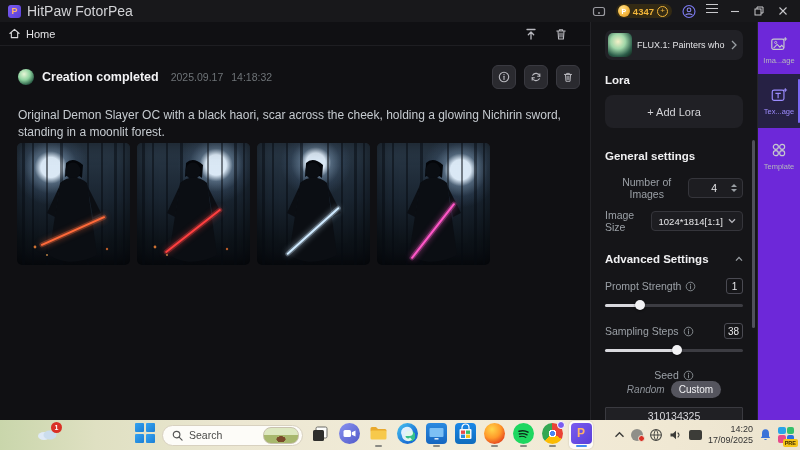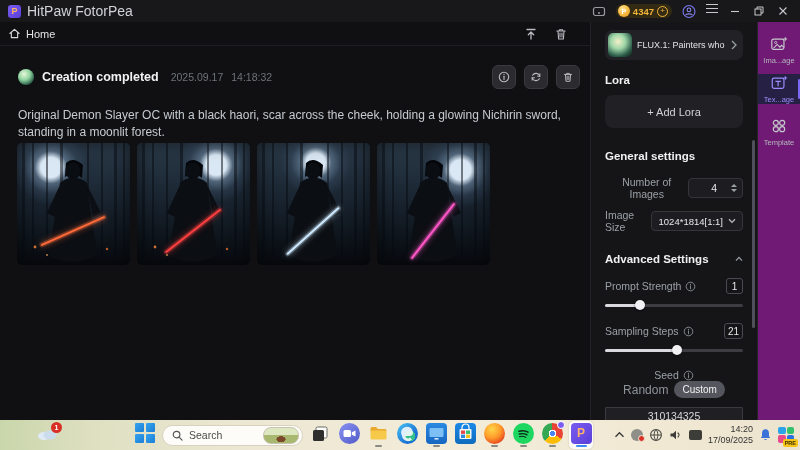--- a/index.html
+++ b/index.html
@@ -79,41 +79,41 @@
   .row-ss{margin-top:13px;}
   .valbox{min-width:17px;height:16px;border:1px solid #4a4a52;border-radius:3px;font-size:10px;color:#e8e8ea;
     display:flex;align-items:center;justify-content:center;padding:0 3px;cursor:text;}
   .slider{position:relative;height:10px;margin-top:6px;cursor:pointer;}
   .strack{position:absolute;left:0;right:0;top:4px;height:3px;border-radius:2px;background:#3c3c42;}
   .sfill{position:absolute;left:0;top:4px;height:3px;border-radius:2px;background:#d9d9de;}
   .sthumb{position:absolute;top:0;width:10px;height:10px;border-radius:50%;background:#f2f2f4;
     box-shadow:0 1px 2px rgba(0,0,0,.5);}
   .row-seed{margin-top:14px;flex-direction:column;}
   .seedright{display:flex;align-items:center;gap:6px;}
-  .randomlbl{font-size:12px;color:#8e939a;cursor:pointer;}
+  .randomlbl{font-size:10px;color:#8e939a;cursor:pointer;font-style:italic;}
   .custompill{height:17px;padding:0 8px;border-radius:9px;background:#55555e;font-size:10px;color:#f2f2f4;
     display:flex;align-items:center;cursor:pointer;}
   .seedinput{margin-top:9px;height:18px;border:1px solid #3a3a40;border-radius:1px;background:#202024;
     display:flex;align-items:center;justify-content:center;font-size:10.5px;color:#d8d8dc;cursor:text;}
   .genbtn{margin-top:21px;height:24px;border-radius:12px;background:linear-gradient(90deg,#7e6bf8,#6c55f2);
     display:flex;align-items:center;justify-content:center;gap:5px;position:relative;cursor:pointer;
     box-shadow:0 2px 8px rgba(108,85,242,.35);}
   .genlabel{font-size:11.5px;font-weight:bold;color:#fff;}
   .gencoin{width:11px;height:11px;border-radius:50%;background:radial-gradient(circle at 35% 30%,#ffe08a,#f5b840 55%,#d98a1a);
     color:#fff;font-size:6.5px;font-weight:bold;display:flex;align-items:center;justify-content:center;}
   .gencost{font-size:10.5px;color:#fff;}
   .genq{position:absolute;right:7px;top:5.5px;width:12px;height:12px;border-radius:50%;
     border:1px solid rgba(255,255,255,.65);color:#fff;font-size:8px;display:flex;align-items:center;justify-content:center;}
   .pscroll{position:absolute;right:2px;top:118px;width:3px;height:188px;border-radius:2px;background:#50505a;cursor:pointer;}
 
   
-  .rail{position:absolute;left:757px;top:22px;width:43px;height:398px;background:#701a75;border-left:1px solid #242428;}
+  .rail{position:absolute;left:757px;top:22px;width:43px;height:398px;background:#6d28d9;border-left:1px solid #242428;}
   .railitem{margin-top:10px;display:flex;flex-direction:column;align-items:center;gap:3px;cursor:pointer;position:relative;width:100%;padding:3px 0;}
   .raillabel{font-size:7.5px;color:#b4b8bd;}
-  .railitem.active{background:#262144;margin-top:6px;padding:0 0;}
+  .railitem.active{background:#262144;margin-top:6px;padding:12px 0;}
   .railitem.active .raillabel{color:#9d8bff;}
   .railaccent{position:absolute;right:0;top:5px;bottom:5px;width:2.5px;border-radius:2px;background:#7b68f5;}
 
   
   .taskbar{position:absolute;left:0;top:420px;width:800px;height:30px;
     background:linear-gradient(90deg,#c9d6ab 0,#dfe0c2 12%,#ece7d2 30%,#f2ecd9 55%,#f1e9d4 80%,#ece4cf 100%);}
   .weather{position:absolute;left:36px;top:5px;width:24px;height:20px;cursor:pointer;}
   .badge1{position:absolute;right:-2px;top:-3px;min-width:11px;height:11px;border-radius:6px;background:#d93025;
     color:#fff;font-size:7px;font-weight:bold;display:flex;align-items:center;justify-content:center;padding:0 2px;}
   .centerapps{position:absolute;left:133px;top:0;height:30px;display:flex;align-items:center;gap:5px;}
@@ -405,21 +405,21 @@
 
     <div class="srow row-ss">
       <span class="slabel">
         <span>Sampling Steps</span>
         <svg width="11" height="11" viewBox="0 0 12 12">
             <circle cx="6" cy="6" r="4.7" fill="none" stroke="#8a8f94" stroke-width="1"></circle>
             <path d="M6 5.3 V8.5" stroke="#8a8f94" stroke-width="1" stroke-linecap="round"></path>
             <circle cx="6" cy="3.6" r="0.7" fill="#8a8f94"></circle>
           </svg>
       </span>
-      <span class="valbox">21</span>
+      <span class="valbox">38</span>
     </div>
     <div class="slider" id="ss-slider">
       <div class="strack"></div>
       <div class="sfill" style="width: 52%;"></div>
       <div class="sthumb" style="left: calc(52% - 5px);"></div>
     </div>
 
     <div class="srow row-seed">
       <span class="slabel">
         <span>Seed</span>

